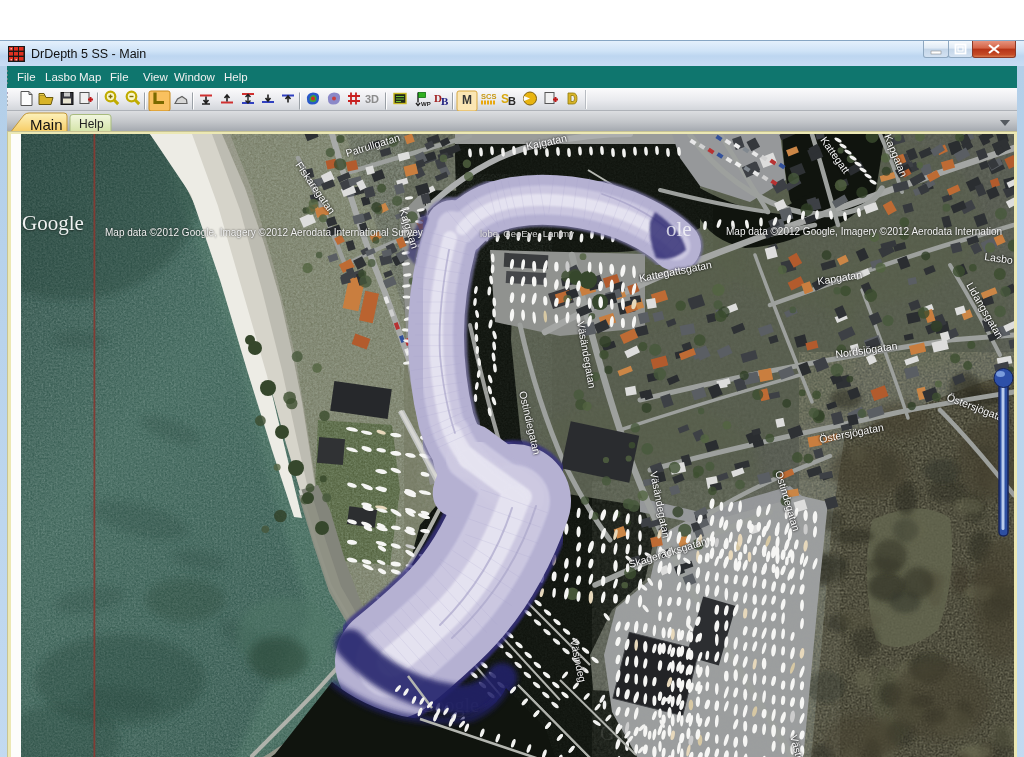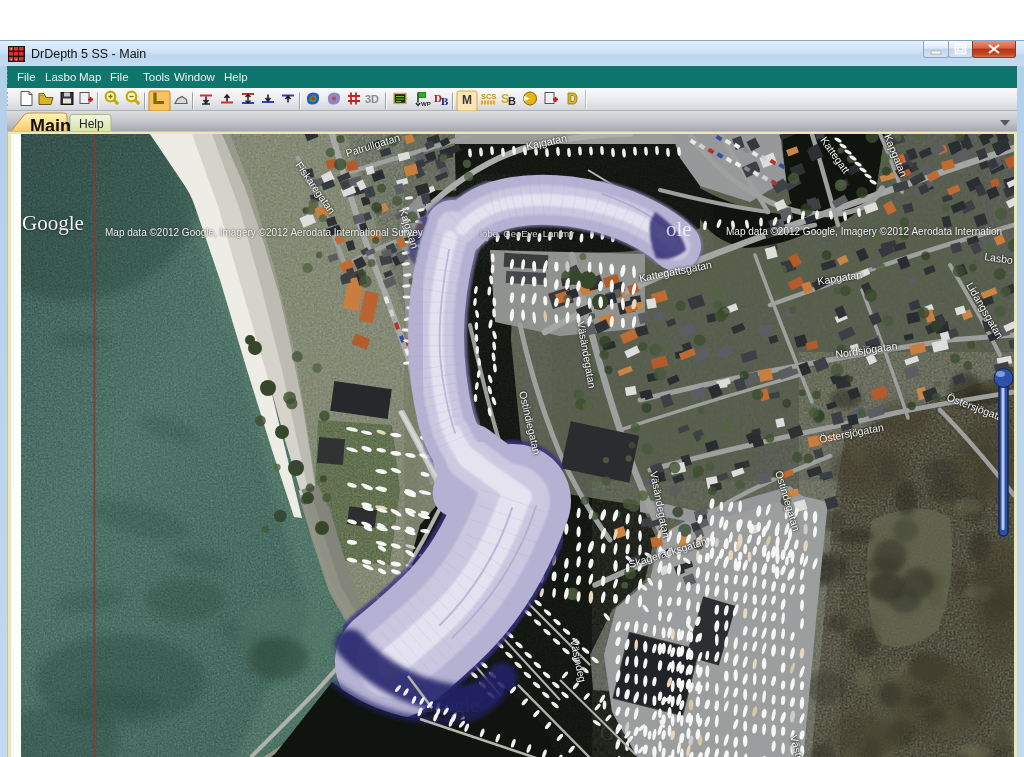--- a/index.html
+++ b/index.html
@@ -12,21 +12,21 @@
 #bmin { right:75px; width:26px; background:linear-gradient(#f6fafd, #dfeaf5 45%, #c3d5e8 50%, #d4e2f2); border:1px solid #8fa8c0; border-top:none; border-radius:0 0 3px 3px; }
 #bmax { right:51px; width:25px; background:linear-gradient(#f6fafd, #dfeaf5 45%, #c3d5e8 50%, #d4e2f2); border:1px solid #8fa8c0; border-top:none; border-radius:0 0 3px 3px; }
 #bclose { right:8px; width:44px; background:linear-gradient(#e6937e 0%, #d46245 45%, #b53317 50%, #c44a26 85%, #d97a4e 100%); border:1px solid #8c3a28; border-top:none; border-radius:0 0 3px 3px; }
 #menubar { position:absolute; left:0; top:26px; width:1024px; height:22px; background:#0f766e; color:#f1f1f1; font-size:11.5px; }
 #menubar span { position:absolute; top:5px; }
 #toolbar { position:absolute; left:0; top:48px; width:1024px; height:23px;
   background:linear-gradient(#fbfbfc, #e9eaee 55%, #d3d6db); border-bottom:1px solid #aeb2b8;padding-left:40px; }
 #tbicons { position:absolute; left:2px; top:1px; width:600px; height:22px; }
 #tabbar { position:absolute; left:0; top:71px; width:1024px; height:22px;
   background:linear-gradient(#dcdee1, #c2c5c9 50%, #9ea3aa); }
-#tab1t { position:absolute; left:30px; top:5px; font-size:18px; font-weight:bold; color:#111; }
+#tab1t { position:absolute; left:30px; top:5px; font-size:15px; font-weight:normal; color:#111; }
 #tab2t { position:absolute; left:79px; top:6px; font-size:12px; color:#222; }
 #tabarrow { position:absolute; right:14px; top:9px; width:0; height:0; border-left:5px solid transparent; border-right:5px solid transparent; border-top:6px solid #555a60; }
 #mapframe { position:absolute; left:7px; top:91px; width:1011px; height:643px; background:#ece8b4; border:1px solid #c8c494; }
 #mapwhite { position:absolute; left:11px; top:94px; width:1003px; height:637px; background:#ffffff; }
 #statusbar { position:absolute; left:0; top:734px; width:1024px; height:17px; background:linear-gradient(#3a3a3c,#2c2c2e); color:#eee; font-size:11.5px; }
 #statusbar .sep { position:absolute; top:1px; height:15px; width:1px; background:#19191b; box-shadow:1px 0 0 #4a4a4c; }
 #progress { position:absolute; left:830px; top:2px; width:76px; height:13px; border-radius:2px;
   background:linear-gradient(#f2f2f2,#c9c9c9); border:1px solid #222; }
 #grip { position:absolute; right:2px; top:3px; width:12px; height:12px; }
 #bottomframe { position:absolute; left:0; top:751px; width:1024px; height:6px; background:linear-gradient(#b9d4ee,#9fc0e2); }
@@ -70,21 +70,21 @@
   <svg style="position:absolute;left:5px;top:3px" width="4" height="16">
         <circle cx="2" cy="2" r="1" fill="#888"></circle>
         <circle cx="2" cy="6" r="1" fill="#888"></circle>
         <circle cx="2" cy="10" r="1" fill="#888"></circle>
         <circle cx="2" cy="14" r="1" fill="#888"></circle>
       </svg>
   <span style="left:17px">File</span>
       <span style="left:45px">Lasbo</span>
       <span style="left:79px">Map</span>
   <span style="left:110px">File</span>
-      <span style="left:143px">Tools</span>
+      <span style="left:143px">View</span>
       <span style="left:174px">Window</span>
   <span style="left:224px">Help</span>
  </div>
  <div id="toolbar">
   <svg style="position:absolute;left:5px;top:3px" width="4" height="18">
         <circle cx="2" cy="2" r="1" fill="#98a"></circle>
         <circle cx="2" cy="6" r="1" fill="#98a0a8"></circle>
         <circle cx="2" cy="10" r="1" fill="#98a0a8"></circle>
         <circle cx="2" cy="14" r="1" fill="#98a0a8"></circle>
       </svg>

